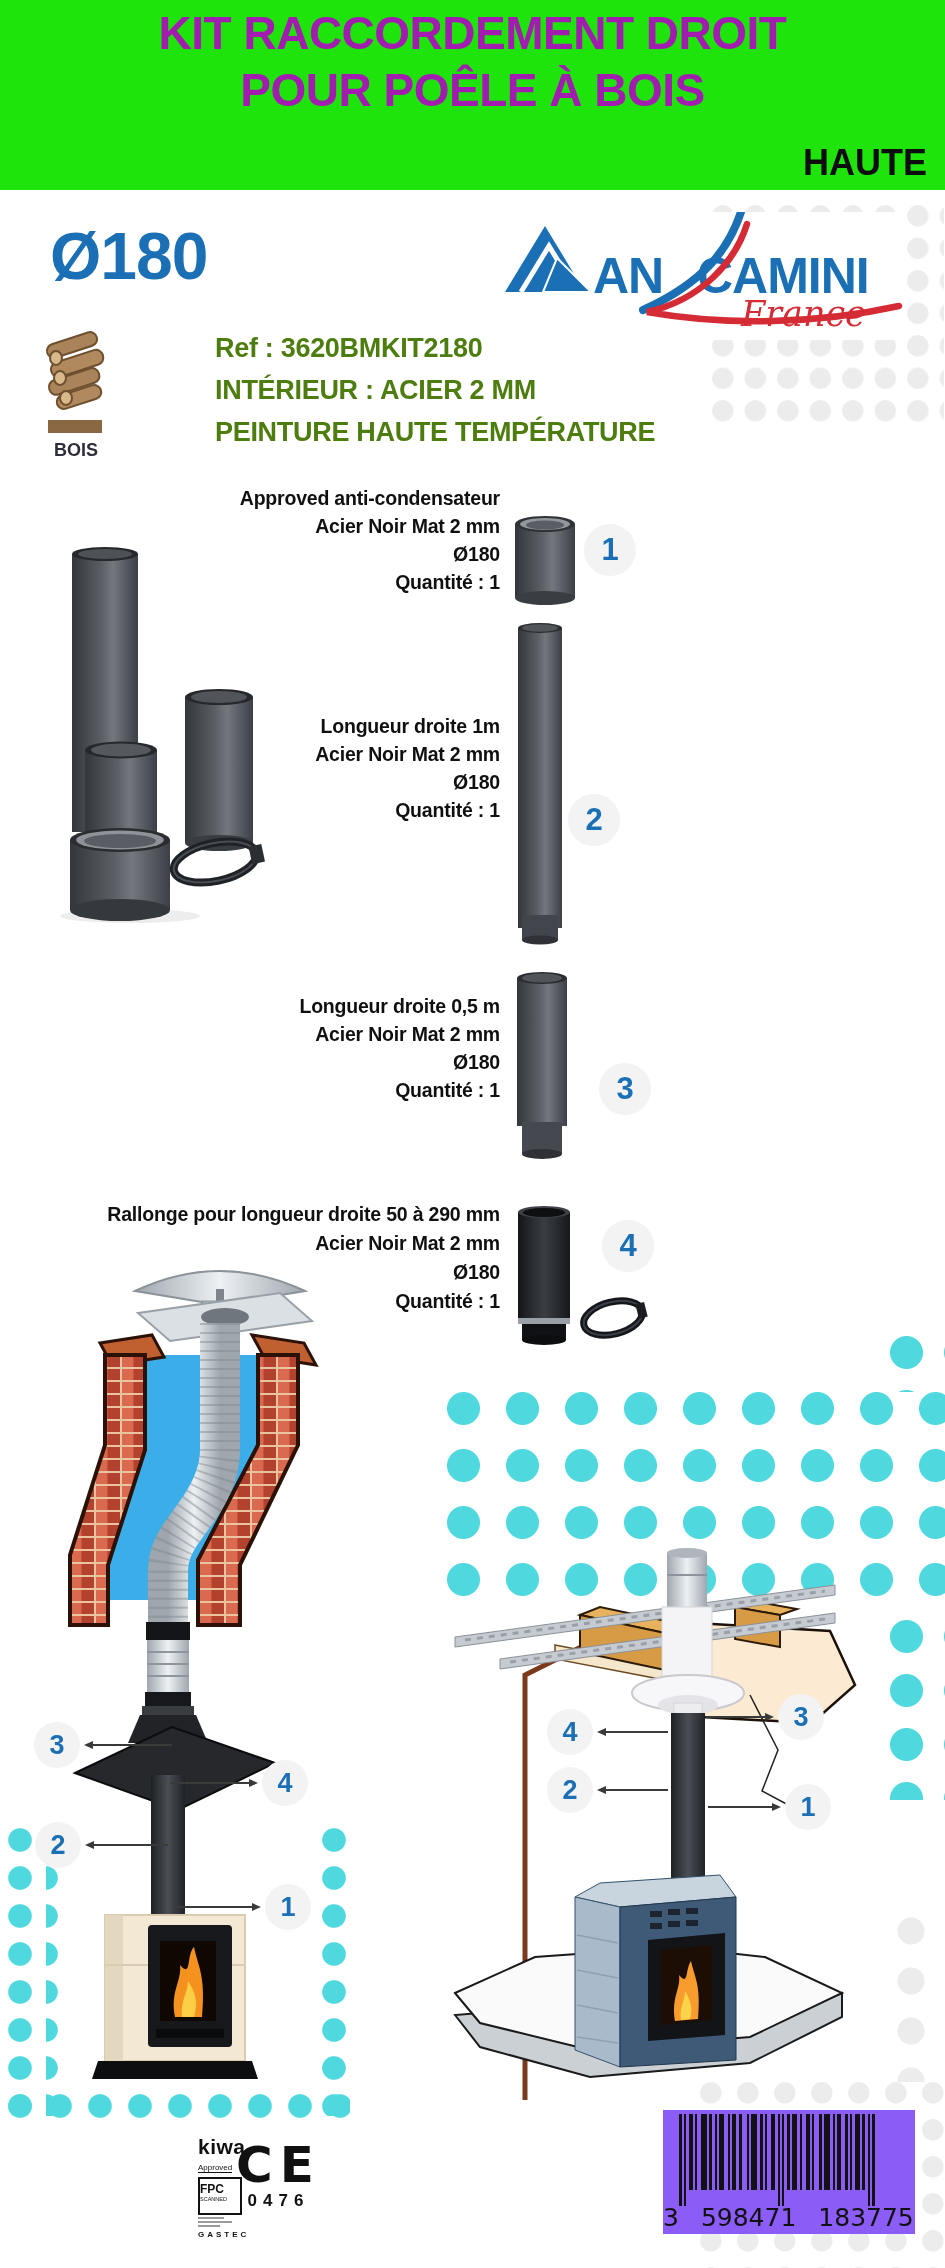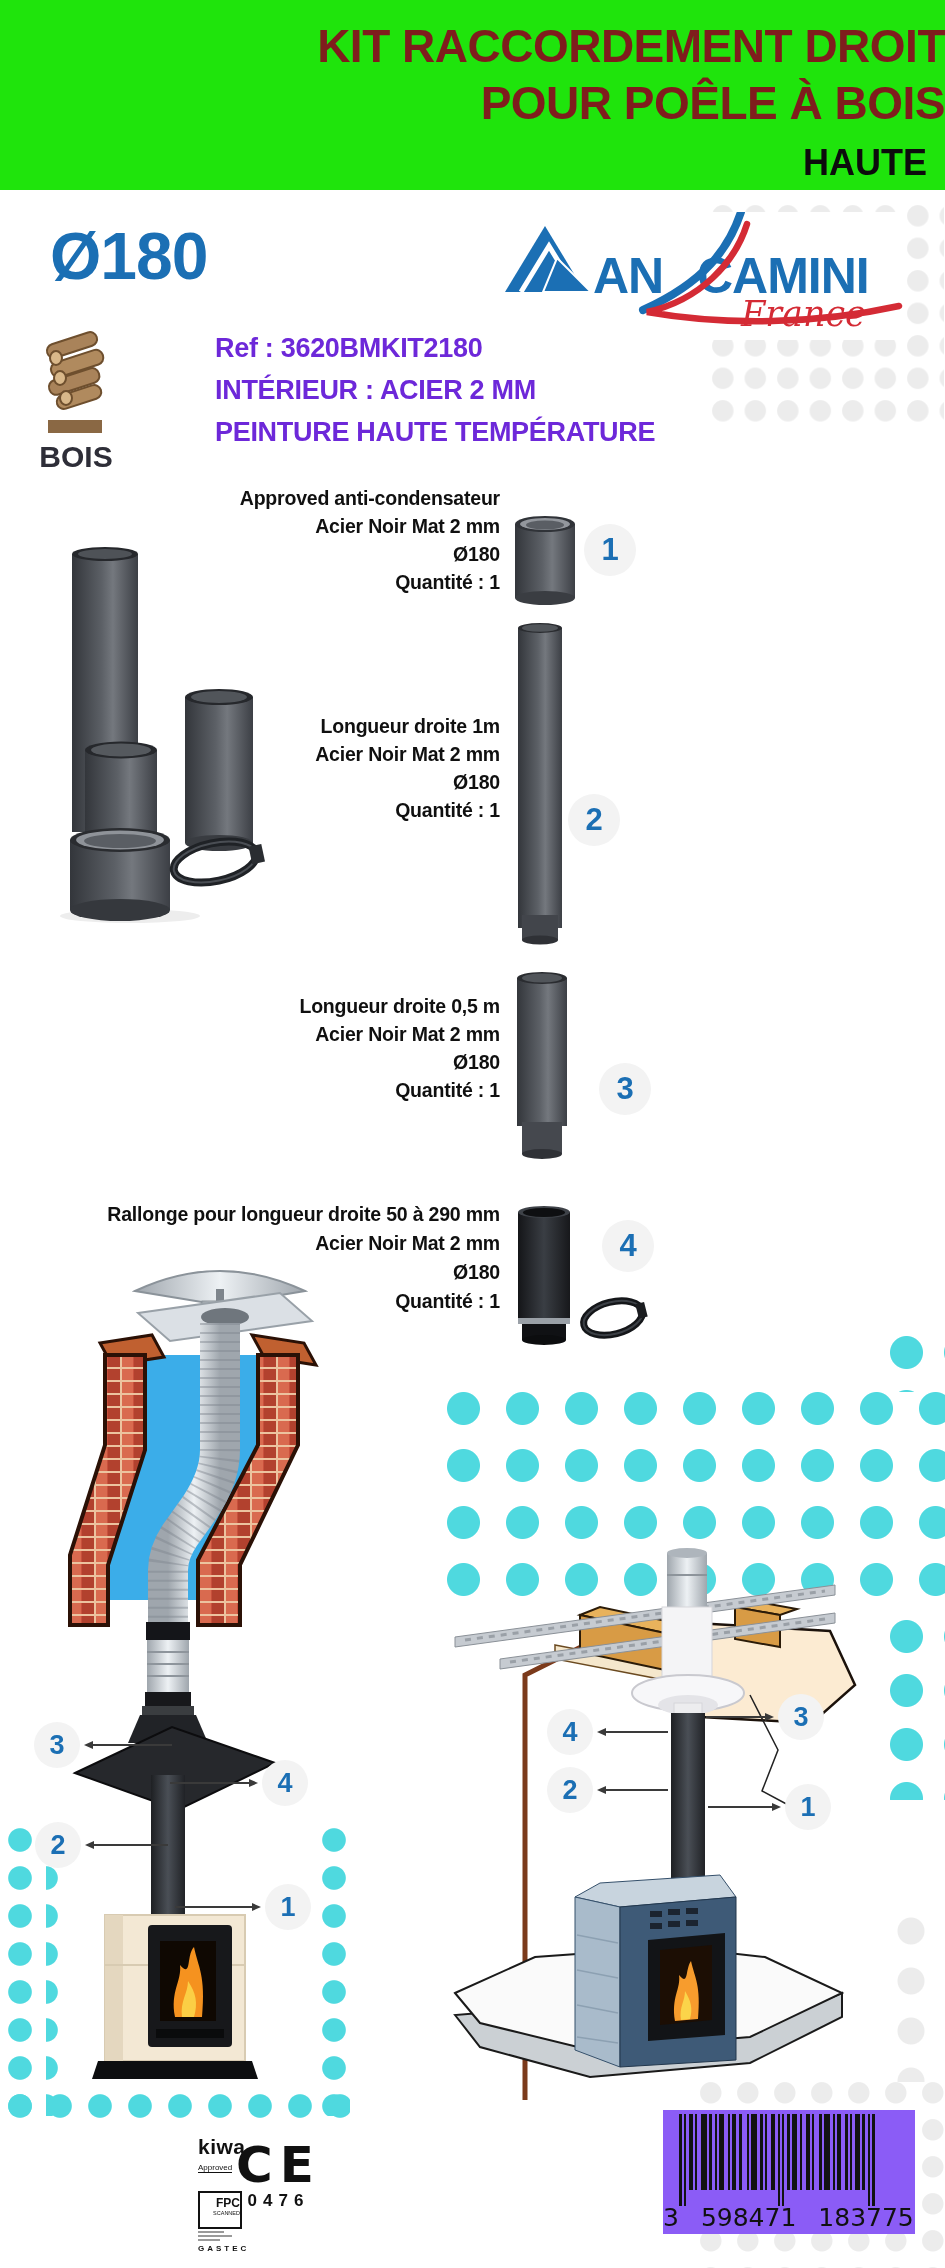--- a/index.html
+++ b/index.html
@@ -1,27 +1,27 @@
 <!DOCTYPE html>
 <html><head>
 <meta charset="utf-8">
 <style>
   html,body{margin:0;padding:0;background:#888;}
   .page{position:relative;width:945px;height:2268px;background:#ffffff;overflow:hidden;
         font-family:"Liberation Sans",sans-serif;color:#111;}
   .abs{position:absolute;}
   
   .banner{left:0;top:0;width:945px;height:190px;background:#1FE40C;}
-  .banner h1{margin:0;padding-top:18px;text-align:right;font-size:46px;line-height:57px;
-             font-weight:800;color:#7f1d1d;letter-spacing:-0.5px;}
+  .banner h1{margin:0;padding-top:5px;text-align:center;font-size:46px;line-height:57px;
+             font-weight:800;color:#a21caf;letter-spacing:-0.5px;}
   .acier{position:absolute;right:18px;bottom:6px;font-size:36px;font-weight:800;color:#0c0c0c;}
   
   .diam{left:50px;top:218px;font-size:66px;font-weight:800;color:#1B6FB4;letter-spacing:-1px;}
-  .refblock{left:215px;top:327px;font-size:27px;font-weight:800;line-height:42px;color:#6d28d9;letter-spacing:-0.3px;}
-  .bois-label{left:30px;top:440px;width:92px;text-align:center;font-size:30px;font-weight:800;color:#2E2E38;}
+  .refblock{left:215px;top:327px;font-size:27px;font-weight:800;line-height:42px;color:#4d7c0f;letter-spacing:-0.3px;}
+  .bois-label{left:30px;top:440px;width:92px;text-align:center;font-size:18px;font-weight:800;color:#2E2E38;}
   
   .dots{pointer-events:none;}
   .gray-grid-top{left:712px;top:205px;width:232px;height:220px;
     background-image:radial-gradient(circle at 10.8px 10.8px,#ECECEC 10.2px,transparent 11.2px);
     background-size:32.5px 32.5px;}
   .gray-grid-bottom{left:700px;top:2082px;width:245px;height:186px;
     background-image:radial-gradient(circle at 10.8px 10.8px,#ECECEC 10.2px,transparent 11.2px);
     background-size:37px 37px;}
   .gray-strip-right{left:886px;top:1906px;width:59px;height:176px;
     background-image:radial-gradient(circle at 25px 25px,#ECECEC 13px,transparent 14px);
@@ -40,21 +40,21 @@
   .logo-box{left:495px;top:212px;width:410px;height:128px;background:#fff;}
   
   .itxt{text-align:right;font-weight:800;font-size:19.5px;line-height:28px;color:#101010;letter-spacing:-0.2px;}
   .badge{width:52px;height:52px;border-radius:50%;background:#F3F3F3;color:#1B6FB4;
          font-weight:800;font-size:31px;display:flex;align-items:center;justify-content:center;}
   .badge.sm{width:46px;height:46px;font-size:27px;}
   
   .kiwa{left:198px;top:2138px;width:110px;text-align:left;color:#111;}
   .kiwa .k1{font-size:21px;font-weight:800;letter-spacing:0.5px;line-height:18px;}
   .kiwa .k2{font-size:8px;border-bottom:1px solid #111;display:inline-block;line-height:9px;}
-  .fpcbox{width:40px;height:34px;border:2.5px solid #111;margin-top:17px;text-align:right;}
+  .fpcbox{width:40px;height:34px;border:2.5px solid #111;margin-top:3px;text-align:left;}
   .fpcbox .f1{font-size:12px;font-weight:800;line-height:13px;margin-top:4px;}
   .fpcbox .f2{font-size:5.5px;line-height:6px;}
   .kline{height:2px;background:#9a9a9a;margin-top:2px;width:26px;}
   .gastec{font-size:8px;letter-spacing:3px;font-weight:700;margin-top:3px;}
   .ce{left:236px;top:2140px;text-align:center;}
   .ce .cetxt{font-size:50px;font-weight:800;letter-spacing:7px;line-height:50px;font-family:"DejaVu Sans",sans-serif;}
   .ce .cenum{font-size:17px;font-weight:700;letter-spacing:6px;margin-top:1px;}
   
   .bc-box{left:663px;top:2110px;width:252px;height:124px;background:#8b5cf6;}
   .bc-bars{position:absolute;left:16px;top:4px;height:94px;display:flex;align-items:flex-start;}

